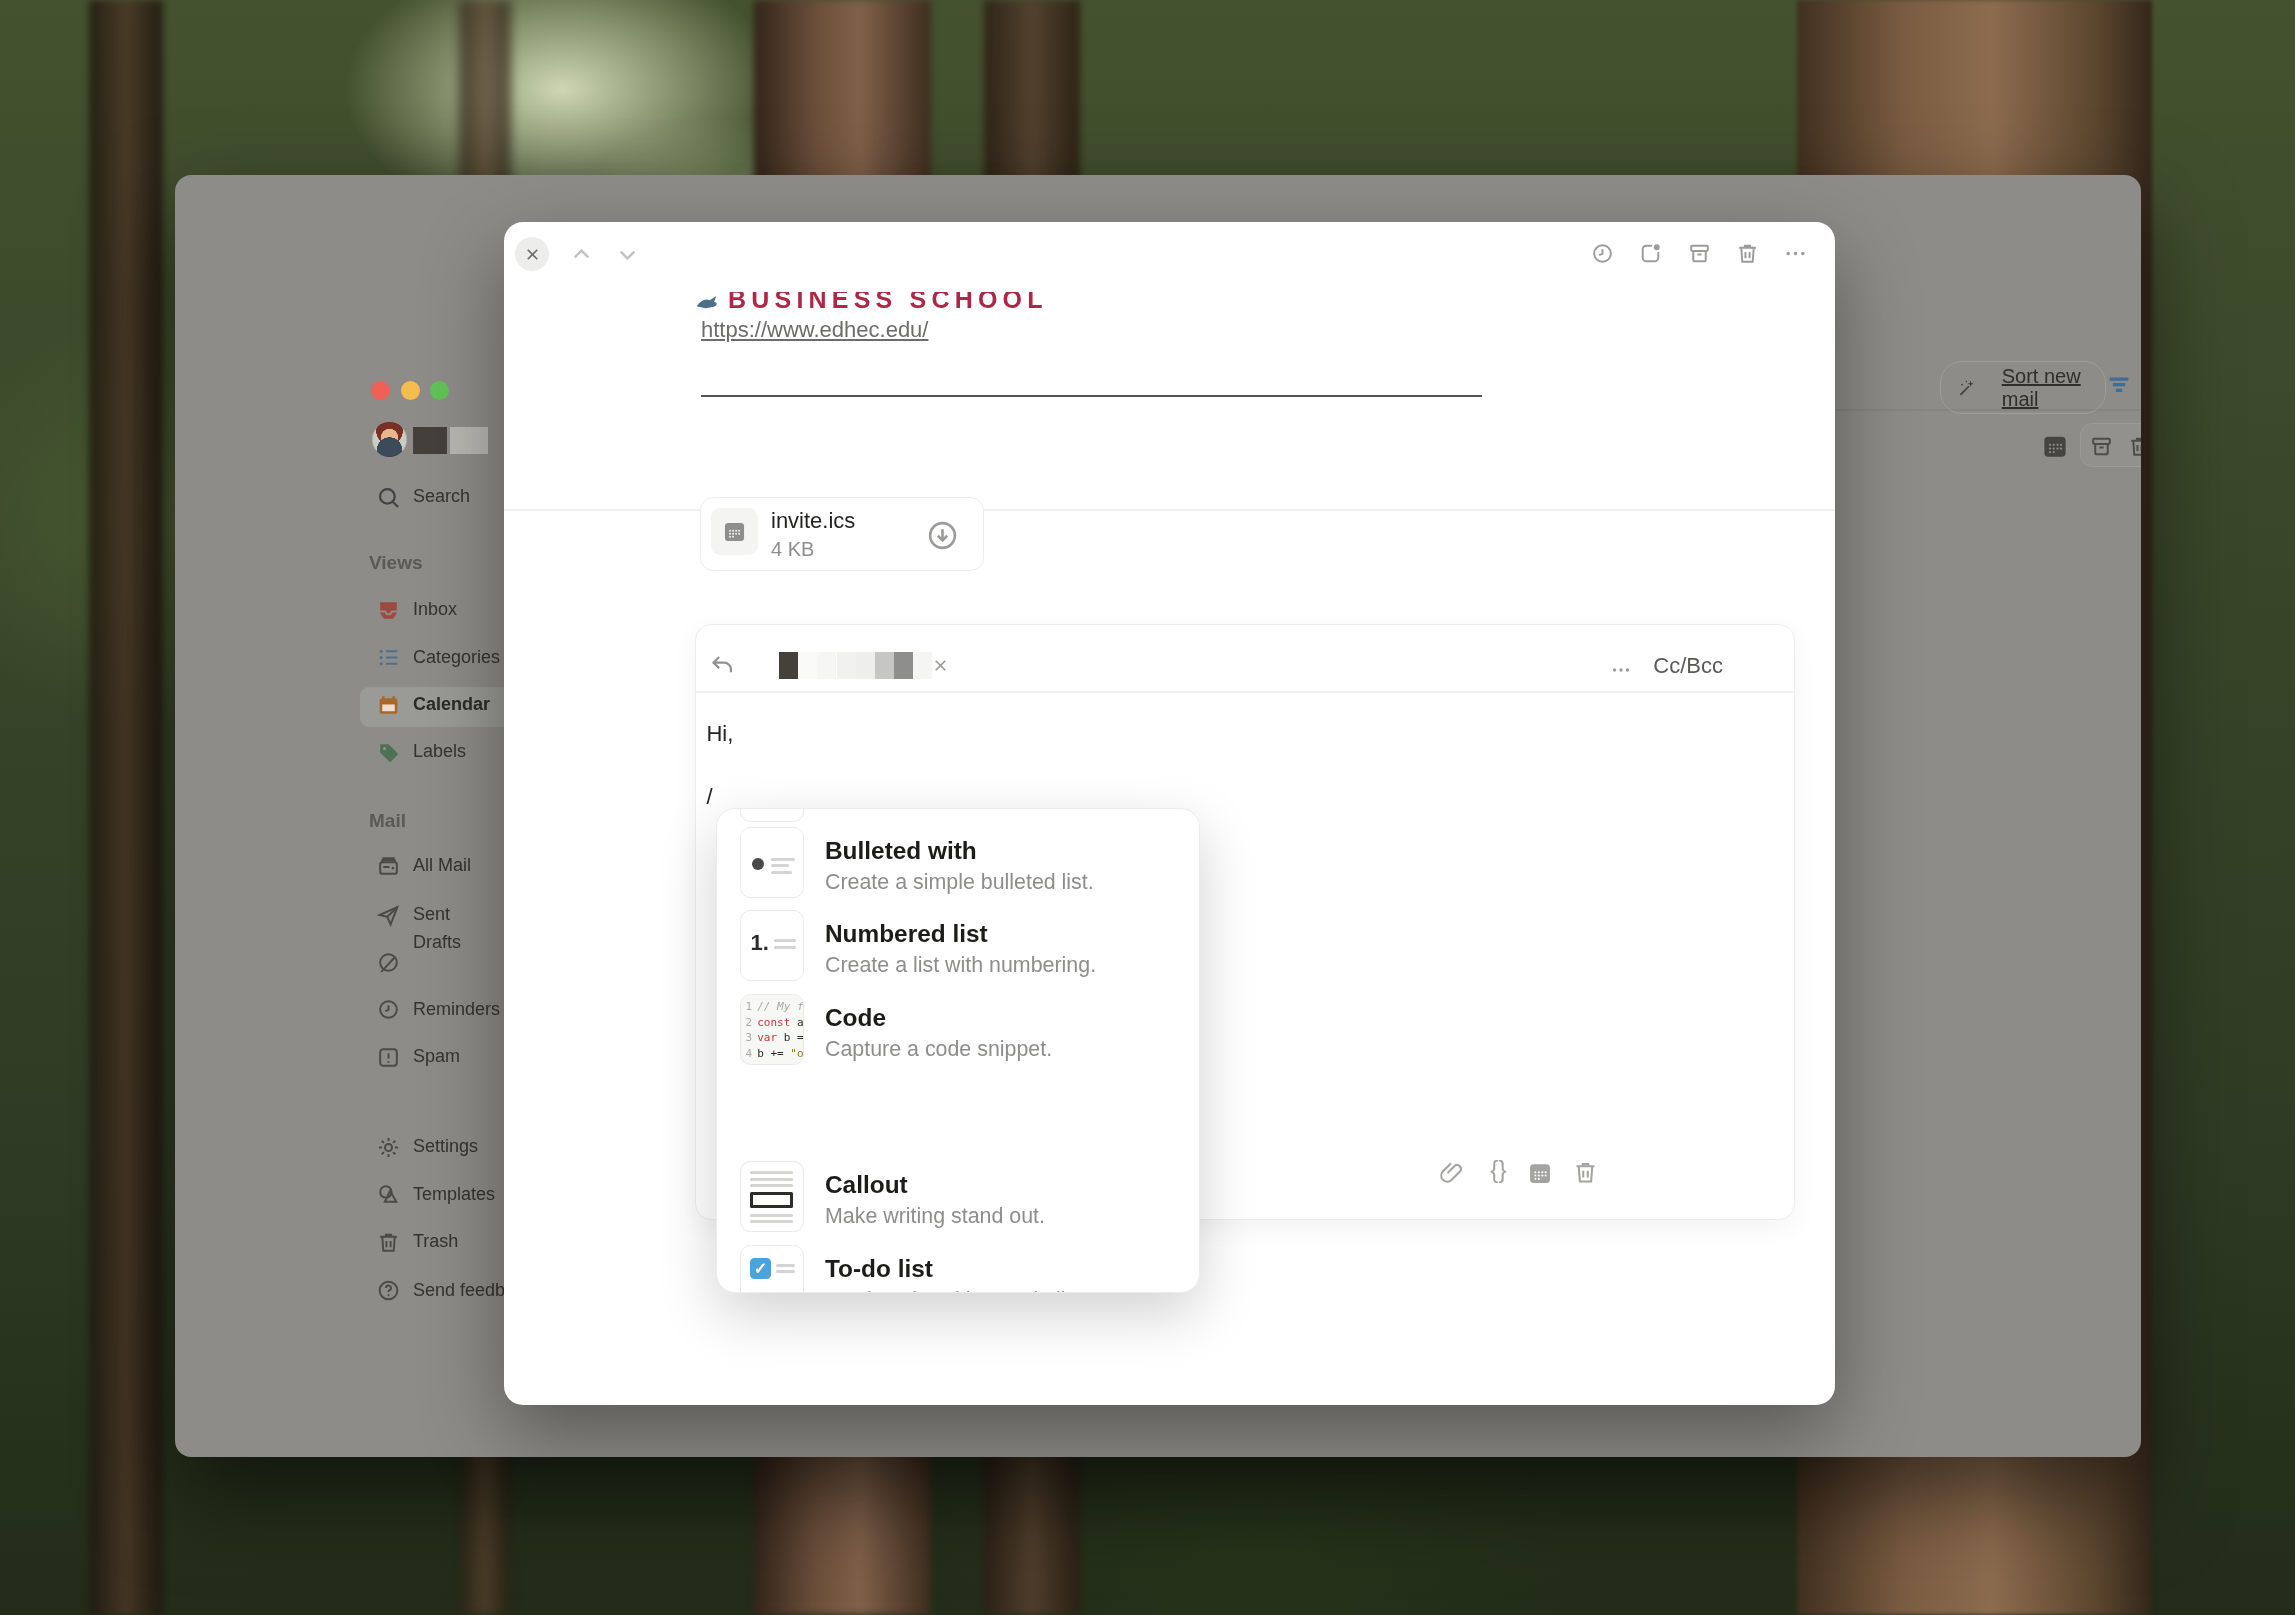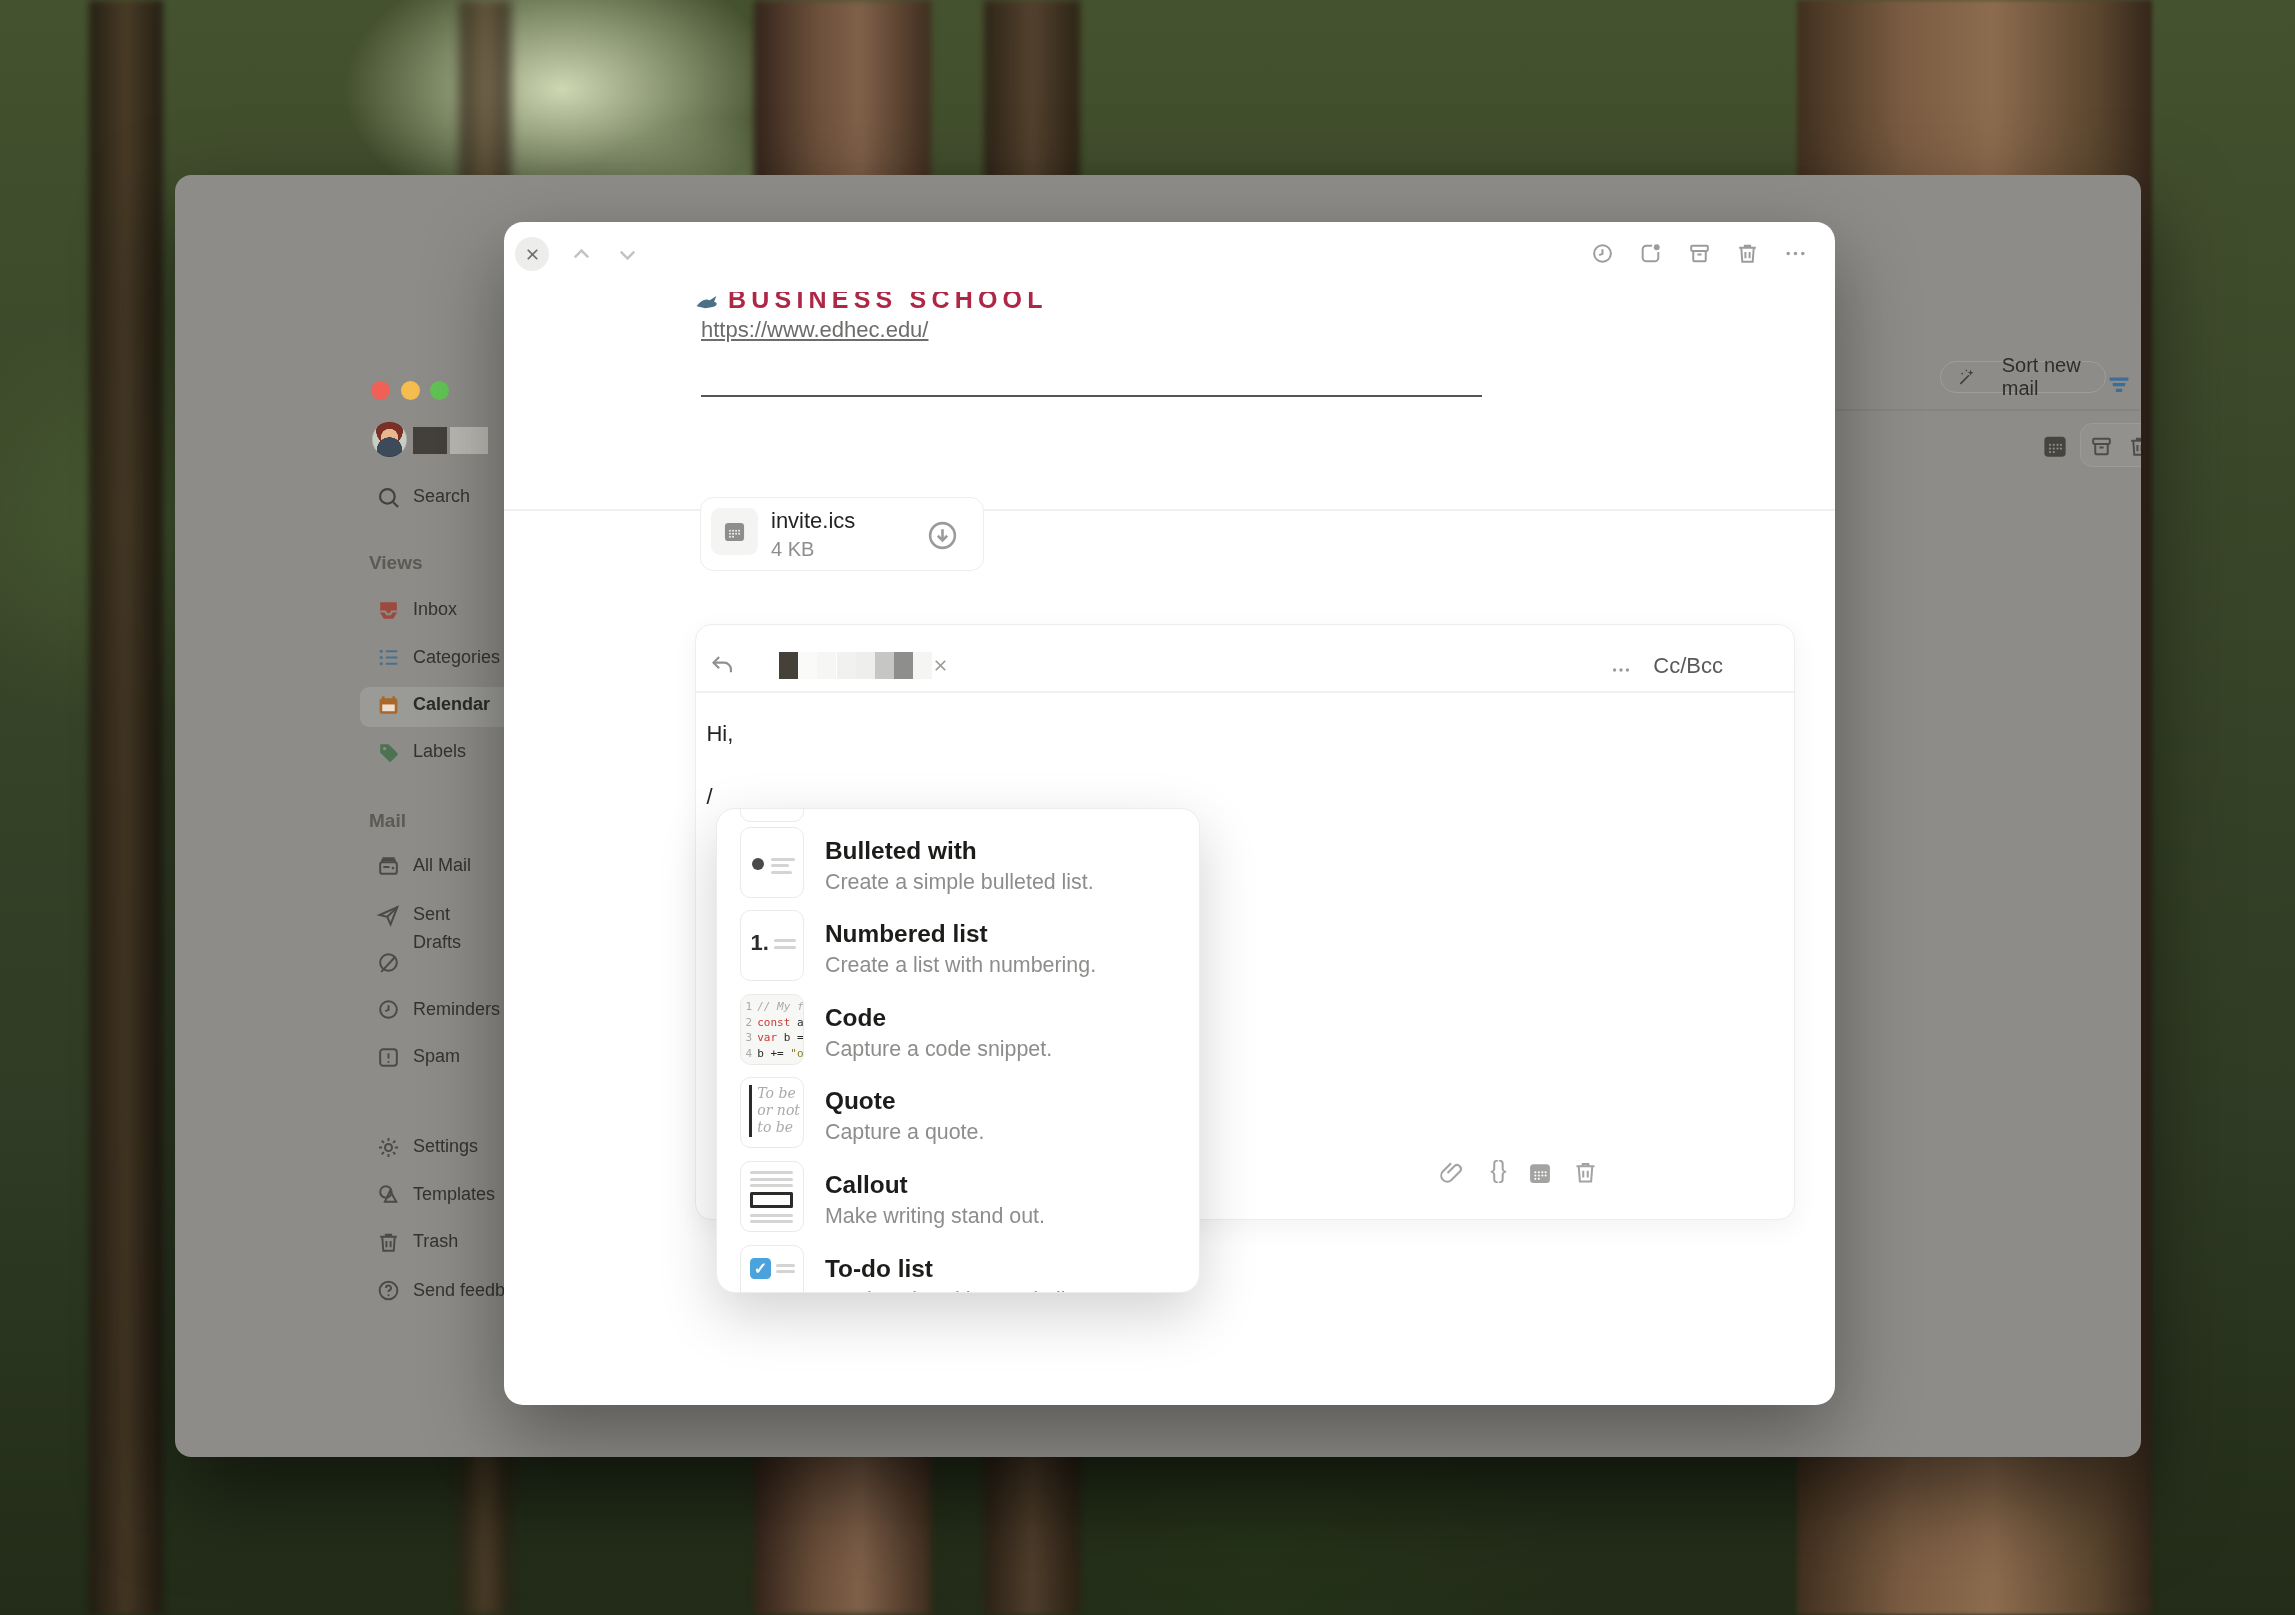--- a/index.html
+++ b/index.html
@@ -28,23 +28,23 @@
   .app-window { position:absolute; left:175px; top:175px; width:1966px; height:1282px;
      background:#8d8c88; border-radius:16.3px; overflow:hidden;
      box-shadow:0 37px 89px rgba(0,0,0,.55); }
   .traffic { position:absolute; top:206px; width:19px; height:19px; border-radius:50%; }
   .sb-label { position:absolute; left:238px; font-size:18px; color:#34332f; white-space:nowrap; }
   .sb-section { position:absolute; left:194px; font-size:19px; font-weight:600; color:#5b5a55; }
   .sb-count { position:absolute; left:466px; width:33px; font-size:21px; color:#45443f; text-align:left; }
   .sel-row { position:absolute; left:185px; top:512px; width:318px; height:40px; border-radius:9px;
      background:rgba(255,255,255,.12); }
   .hdr-title { position:absolute; left:633px; top:195px; font-size:23px; font-weight:700; color:#26251f; }
-  .sort-pill { position:absolute; left:1765px; top:186px; width:166px; height:32px; border:1.5px solid #9e9d97;
+  .sort-pill { position:absolute; left:1765px; top:186px; width:166px; height:53px; border:1.5px solid #9e9d97;
      border-radius:22px; display:flex; align-items:center; gap:24px; padding-left:16.3px;
-     font-size:20px; color:#2f2e2a; }
+     font-size:20px; color:#2f2e2a;text-decoration:underline; }
 
   
   .compose { position:absolute; left:484px; top:222px; width:1331px; height:1183px; background:#fff;
      border-radius:19px; box-shadow:0 30px 81px rgba(0,0,0,.38);margin-left:20px; }
   .compose-divider { position:absolute; left:0; top:287px; width:100%; height:1.5px; background:#f0f0ee; }
   .close-circle { position:absolute; left:11px; top:15px; width:34px; height:34px; border-radius:50%;
      background:#ededeb; display:flex; align-items:center; justify-content:center; color:#6e6e6c; }
   .logo-clip { position:absolute; left:224px; top:70px; width:370px; height:21px; overflow:hidden; }
   .logo-text { position:absolute; left:0; top:-7.4px; font-size:25px; font-weight:700; letter-spacing:5.2px;
      color:#ae2746; white-space:nowrap; }
@@ -494,30 +494,20 @@
       <div class="thumb code-thumb">
           <div class="code-line"><span class="ln">1</span><span class="cm">// My fi</span></div>
           <div class="code-line"><span class="ln">2</span><span class="kw">const</span><span class="pl"> a</span></div>
           <div class="code-line"><span class="ln">3</span><span class="kw">var</span><span class="pl"> b =</span></div>
           <div class="code-line"><span class="ln">4</span><span class="pl">b += </span><span class="st">"or</span></div>
         </div>
       <div class="m-title">Code</div>
       <div class="m-desc">Capture a code snippet.</div>
     </div>
 
-    <div class="menu-item" style="top:268px;">
-      <div class="thumb quote-thumb">
-        <div class="quote-bar"></div>
-        <div>To be</div>
-        <div>or not</div>
-        <div>to be</div>
-      </div>
-      <div class="m-title">Quote</div>
-      <div class="m-desc">Capture a quote.</div>
-    </div>
 
     <div class="menu-item" style="top:352px;">
       <div class="thumb">
         <div class="tline" style="left:9px;top:9px;width:43px;"></div>
         <div class="tline" style="left:9px;top:15.5px;width:43px;"></div>
         <div class="tline" style="left:9px;top:22px;width:43px;"></div>
         <div class="abs" style="left:9px;top:30px;width:43px;height:16.3px;border:3px solid #2b2b29;border-radius:1.5px;"></div>
         <div class="tline" style="left:9px;top:52px;width:43px;"></div>
         <div class="tline" style="left:9px;top:58px;width:43px;"></div>
       </div>

